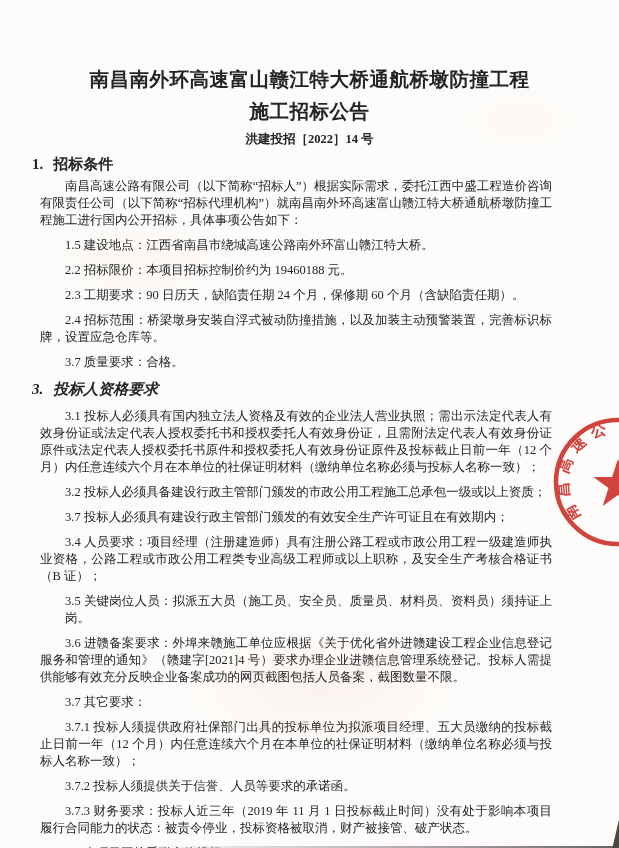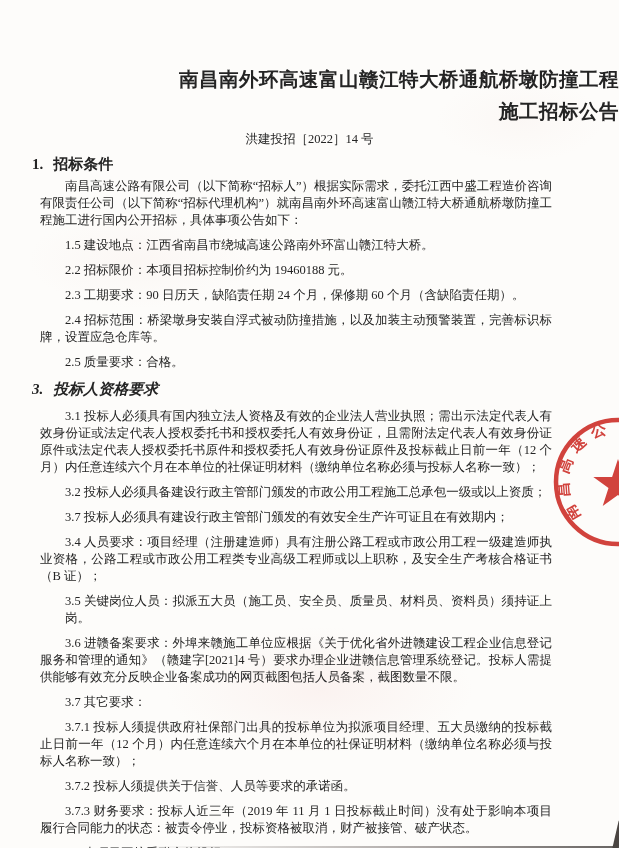--- a/index.html
+++ b/index.html
@@ -7,22 +7,22 @@
   .page{
     position:relative;width:619px;height:848px;margin:0 auto;overflow:hidden;
     color:#242424;
     background:
       radial-gradient(ellipse 220px 90px at 320px 690px, rgba(242,205,200,0.20), transparent 70%),
       radial-gradient(ellipse 160px 70px at 140px 260px, rgba(238,214,208,0.14), transparent 70%),
       radial-gradient(ellipse 120px 60px at 520px 120px, rgba(240,215,210,0.12), transparent 70%),
       #fdfcfa;
   }
   .doc-header{width:100%;text-align:center;padding-top:64px;}
-  .doc-title{font-size:19.5px;font-weight:700;line-height:32px;letter-spacing:0.5px;text-align:right;}
-  .doc-number{font-size:12.5px;font-weight:400;line-height:20px;margin-top:1px;}
+  .doc-title{font-size:19.5px;font-weight:700;line-height:32px;letter-spacing:0.5px;}
+  .doc-number{font-size:12.5px;font-weight:700;line-height:20px;margin-top:1px;}
   .doc-body{padding:0 59px 0 32px;text-align:justify;}
   .sec-heading{font-size:15px;font-weight:700;line-height:21px;margin:0;}
   .sec-heading .sec-no{display:inline-block;margin-right:10px;}
   .h1{margin-top:5px;}
   .h2{margin-top:8px;}
   .h3{margin-top:5px;font-style:italic;}
   .h4{margin-top:4px;}
   .body-par{font-size:12.5px;line-height:17px;margin:8px;text-indent:2em;}
   .p-first{margin-top:3px;}
   .group{margin-top:3px;}
@@ -48,21 +48,21 @@
   <div class="doc-body">
 
     <p class="sec-heading h1"><span class="sec-no">1.</span><span>招标条件</span></p>
     <p class="body-par p-first">南昌高速公路有限公司（以下简称“招标人”）根据实际需求，委托江西中盛工程造价咨询有限责任公司（以下简称“招标代理机构”）就南昌南外环高速富山赣江特大桥通航桥墩防撞工程施工进行国内公开招标，具体事项公告如下：</p>
 
     <div class="group">
       <p class="body-par">1.5 建设地点：江西省南昌市绕城高速公路南外环富山赣江特大桥。</p>
       <p class="body-par">2.2 招标限价：本项目招标控制价约为 19460188 元。</p>
       <p class="body-par">2.3 工期要求：90 日历天，缺陷责任期 24 个月，保修期 60 个月（含缺陷责任期）。</p>
       <p class="body-par">2.4 招标范围：桥梁墩身安装自浮式被动防撞措施，以及加装主动预警装置，完善标识标牌，设置应急仓库等。</p>
-      <p class="body-par">2.5 质量要求：合格。</p>
+      <p class="body-par">3.7 质量要求：合格。</p>
     </div>
 
     <p class="sec-heading h3"><span class="sec-no">3.</span><span>投标人资格要求</span></p>
     <div class="group-tight">
       <p class="body-par">3.1 投标人必须具有国内独立法人资格及有效的企业法人营业执照；需出示法定代表人有效身份证或法定代表人授权委托书和授权委托人有效身份证，且需附法定代表人有效身份证原件或法定代表人授权委托书原件和授权委托人有效身份证原件及投标截止日前一年（12 个月）内任意连续六个月在本单位的社保证明材料（缴纳单位名称必须与投标人名称一致）；</p>
       <p class="body-par">3.2 投标人必须具备建设行政主管部门颁发的市政公用工程施工总承包一级或以上资质；</p>
       <p class="body-par">3.7 投标人必须具有建设行政主管部门颁发的有效安全生产许可证且在有效期内；</p>
       <p class="body-par">3.4 人员要求：项目经理（注册建造师）具有注册公路工程或市政公用工程一级建造师执业资格，公路工程或市政公用工程类专业高级工程师或以上职称，及安全生产考核合格证书（B 证）；</p>
       <p class="body-par hang">3.5 关键岗位人员：拟派五大员（施工员、安全员、质量员、材料员、资料员）须持证上岗。</p>
       <p class="body-par">3.6 进赣备案要求：外埠来赣施工单位应根据《关于优化省外进赣建设工程企业信息登记服务和管理的通知》（赣建字[2021]4 号）要求办理企业进赣信息管理系统登记。投标人需提供能够有效充分反映企业备案成功的网页截图包括人员备案，截图数量不限。</p>

